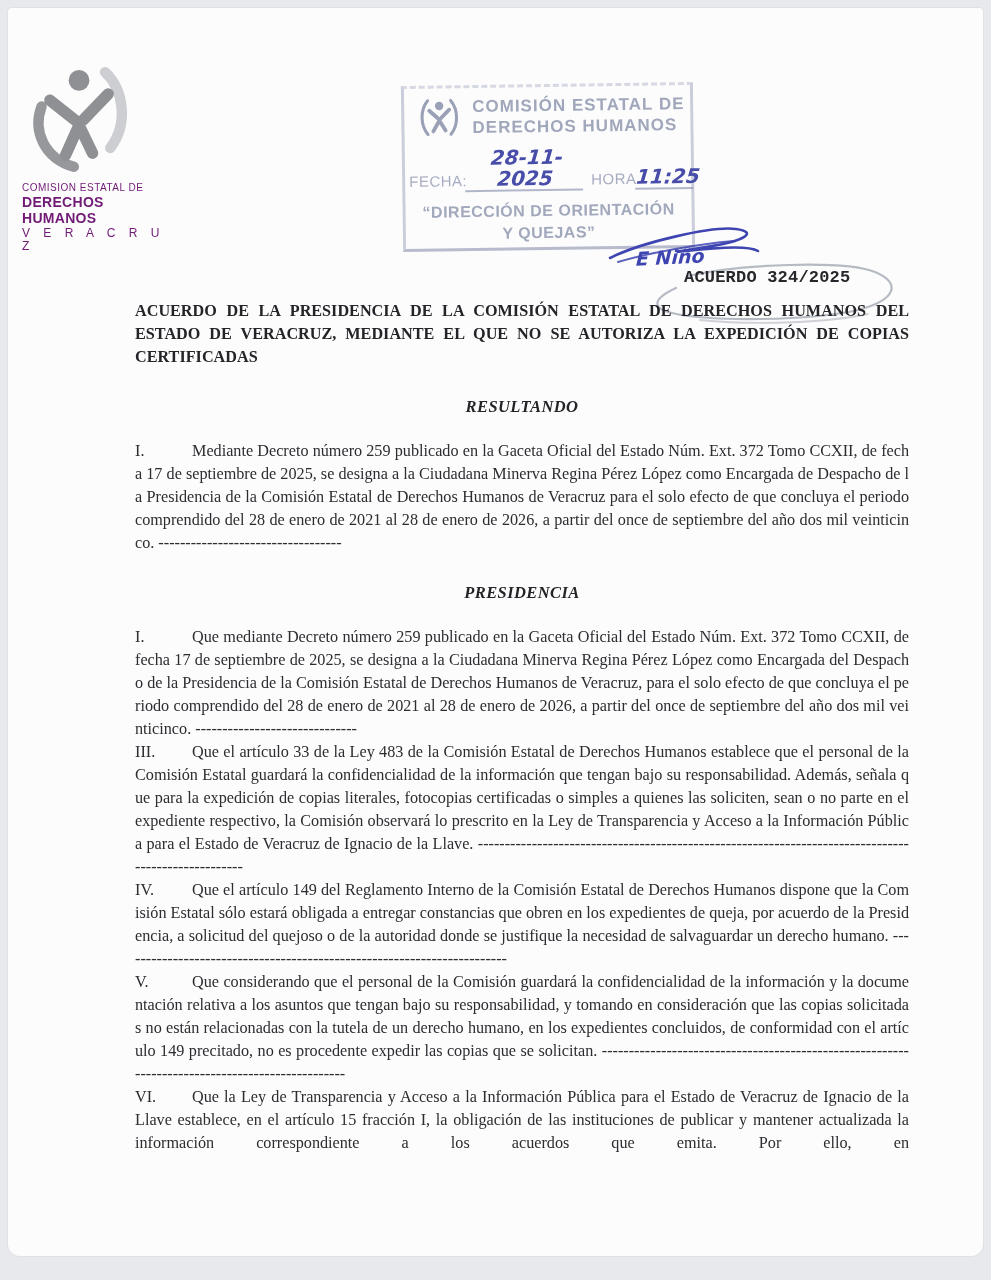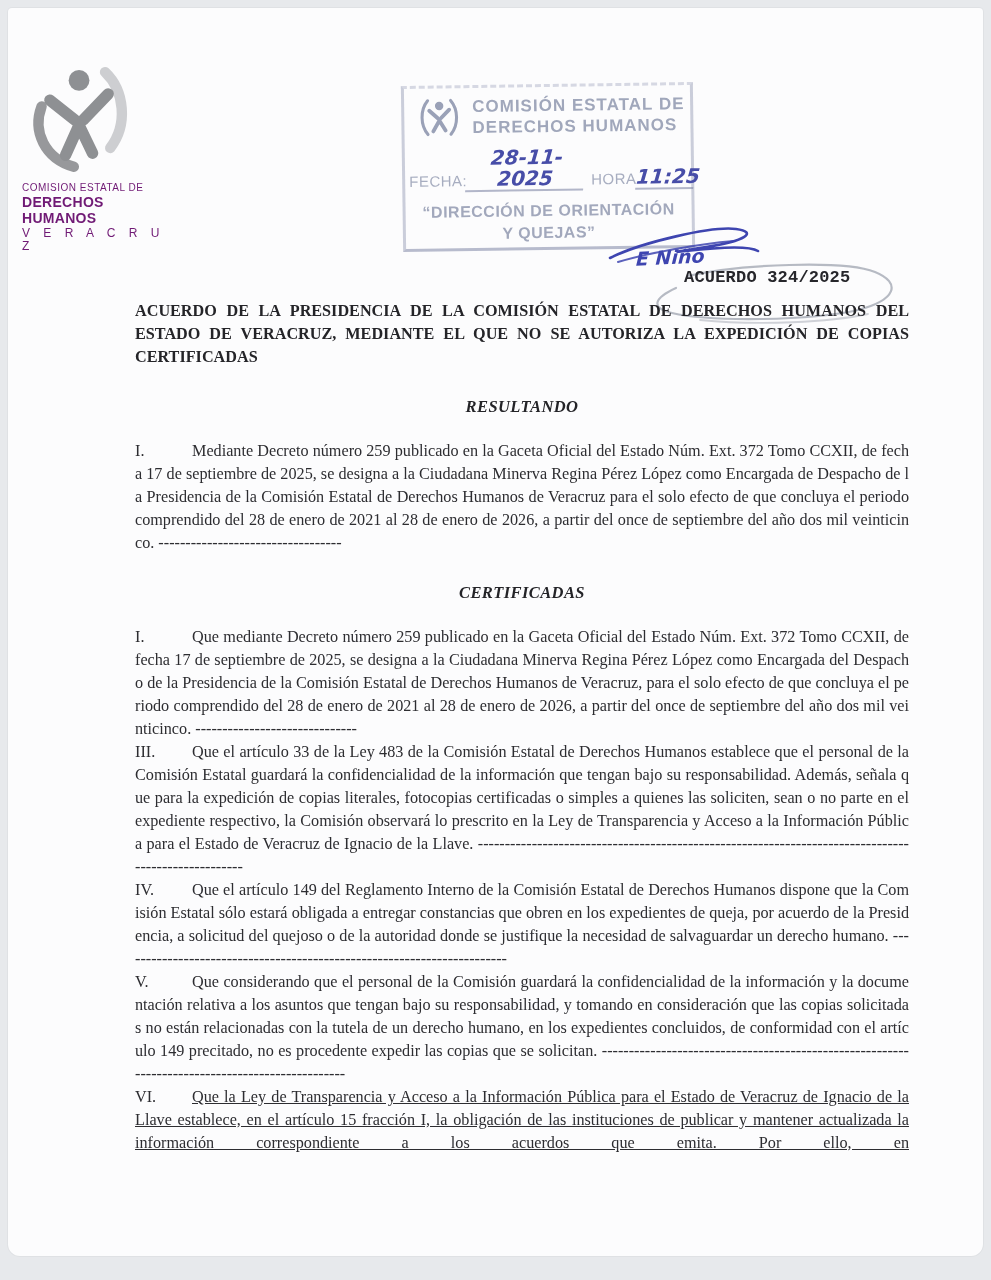--- a/index.html
+++ b/index.html
@@ -71,21 +71,21 @@
     text-align:justify;
   }
   .title{font-weight:bold;margin:0 0 26px 0;color:#242428;}
   .heading{
     text-align:center;font-weight:bold;font-size:16.5px;
     margin:0 0 22px 0;letter-spacing:.4px;color:#242428;font-style:italic;
   }
   .heading.second{margin-top:26px;}
   .para{margin:0;}
   .pnum{display:inline-block;width:57px;}
-  .para.cont{text-align-last:justify;text-decoration:underline;}
+  .para.cont{text-align-last:justify;}
   .word-dashes{word-break:break-all;margin-top:12px;}
 </style>
 </head>
 <body>
 
 <div class="page">
 
   <div class="logo">
     <svg width="104" height="116" viewBox="0 0 100 110">
       <path d="M76 7 C95 25 98 58 81 80" stroke="#cdced1" stroke-width="10" fill="none" stroke-linecap="round"></path>
@@ -146,21 +146,21 @@
   </div>
 
   <div class="content">
 
     <p class="title">ACUERDO DE LA PRESIDENCIA DE LA COMISIÓN ESTATAL DE DERECHOS HUMANOS DEL ESTADO DE VERACRUZ, MEDIANTE EL QUE NO SE AUTORIZA LA EXPEDICIÓN DE COPIAS CERTIFICADAS</p>
 
     <h2 class="heading">RESULTANDO</h2>
 
     <p class="para"><span class="pnum">I.</span><span class="word-dashes">Mediante Decreto número 259 publicado en la Gaceta Oficial del Estado Núm. Ext. 372 Tomo CCXII, de fecha 17 de septiembre de 2025, se designa a la Ciudadana Minerva Regina Pérez López como Encargada de Despacho de la Presidencia de la Comisión Estatal de Derechos Humanos de Veracruz para el solo efecto de que concluya el periodo comprendido del 28 de enero de 2021 al 28 de enero de 2026, a partir del once de septiembre del año dos mil veinticinco. ----------------------------------</span></p>
 
-    <h2 class="heading second">CERTIFICADAS</h2>
+    <h2 class="heading second">PRESIDENCIA</h2>
 
     <p class="para"><span class="pnum">I.</span><span class="word-dashes">Que mediante Decreto número 259 publicado en la Gaceta Oficial del Estado Núm. Ext. 372 Tomo CCXII, de fecha 17 de septiembre de 2025, se designa a la Ciudadana Minerva Regina Pérez López como Encargada del Despacho de la Presidencia de la Comisión Estatal de Derechos Humanos de Veracruz, para el solo efecto de que concluya el periodo comprendido del 28 de enero de 2021 al 28 de enero de 2026, a partir del once de septiembre del año dos mil veinticinco. ------------------------------</span></p>
 
 
     <p class="para"><span class="pnum">III.</span><span class="word-dashes">Que el artículo 33 de la Ley 483 de la Comisión Estatal de Derechos Humanos establece que el personal de la Comisión Estatal guardará la confidencialidad de la información que tengan bajo su responsabilidad. Además, señala que para la expedición de copias literales, fotocopias certificadas o simples a quienes las soliciten, sean o no parte en el expediente respectivo, la Comisión observará lo prescrito en la Ley de Transparencia y Acceso a la Información Pública para el Estado de Veracruz de Ignacio de la Llave. ----------------------------------------------------------------------------------------------------</span></p>
 
     <p class="para"><span class="pnum">IV.</span><span class="word-dashes">Que el artículo 149 del Reglamento Interno de la Comisión Estatal de Derechos Humanos dispone que la Comisión Estatal sólo estará obligada a entregar constancias que obren en los expedientes de queja, por acuerdo de la Presidencia, a solicitud del quejoso o de la autoridad donde se justifique la necesidad de salvaguardar un derecho humano. ------------------------------------------------------------------------</span></p>
 
     <p class="para"><span class="pnum">V.</span><span class="word-dashes">Que considerando que el personal de la Comisión guardará la confidencialidad de la información y la documentación relativa a los asuntos que tengan bajo su responsabilidad, y tomando en consideración que las copias solicitadas no están relacionadas con la tutela de un derecho humano, en los expedientes concluidos, de conformidad con el artículo 149 precitado, no es procedente expedir las copias que se solicitan. ------------------------------------------------------------------------------------------------</span></p>
 

